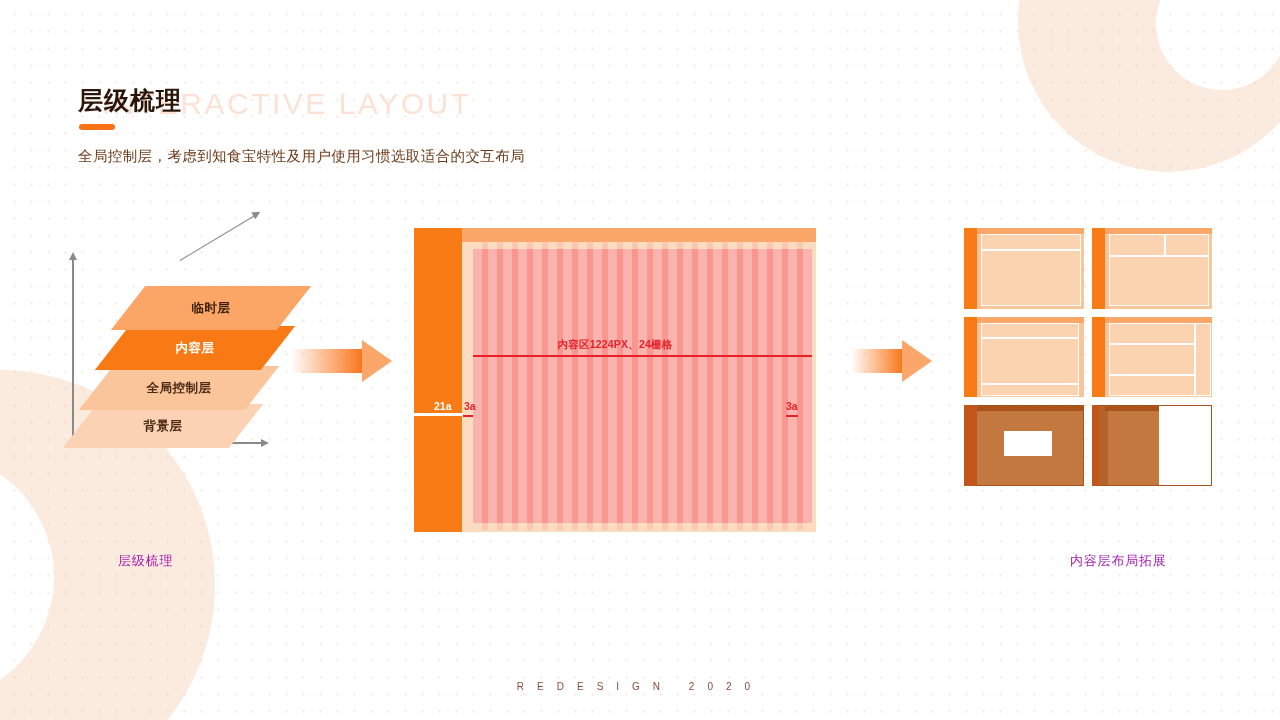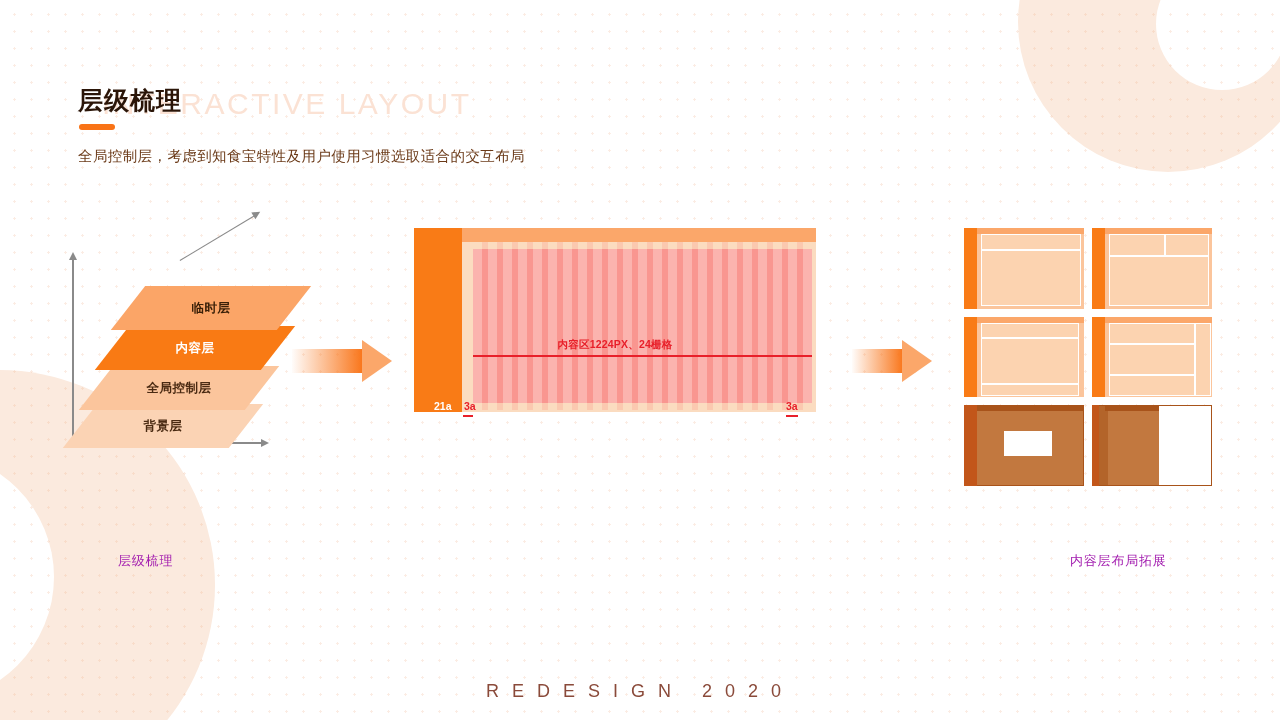--- a/index.html
+++ b/index.html
@@ -179,21 +179,21 @@
   .arrow-1 .shaft { width: 72px; }
   .arrow-1 .head { left: 70px; }
   .arrow-2 { left: 852px; top: 340px; width: 82px; }
   .arrow-2 .shaft { width: 52px; }
   .arrow-2 .head { left: 50px; }
 
   
   .gridspec {
     position: absolute;
     left: 414px; top: 228px;
-    width: 402px; height: 184px;
+    width: 402px; height: 304px;
     background: #fbdcc0;
     padding-left: 28px;
   }
   .gs-sidebar {
     position: absolute; left: 0; top: 0;
     width: 48px; height: 100%;
     background: #f97b16;
   }
   .gs-sidebar-split {
     position: absolute; left: 0; top: 185px;
@@ -305,21 +305,21 @@
     border: 1.3px solid #ffffff;
   }
 
   .v-white { position: absolute; background: #ffffff; }
 
   
   .footer {
     position: absolute;
     left: 0; right: 0; top: 681px;
     text-align: center;
-    font-size: 18px;
+    font-size: 10px;
     letter-spacing: 13px;
     color: #8a4a3a;
     font-weight: 400;
   }
 </style>
 </head>
 <body>
 
 <div id="slide">
 

